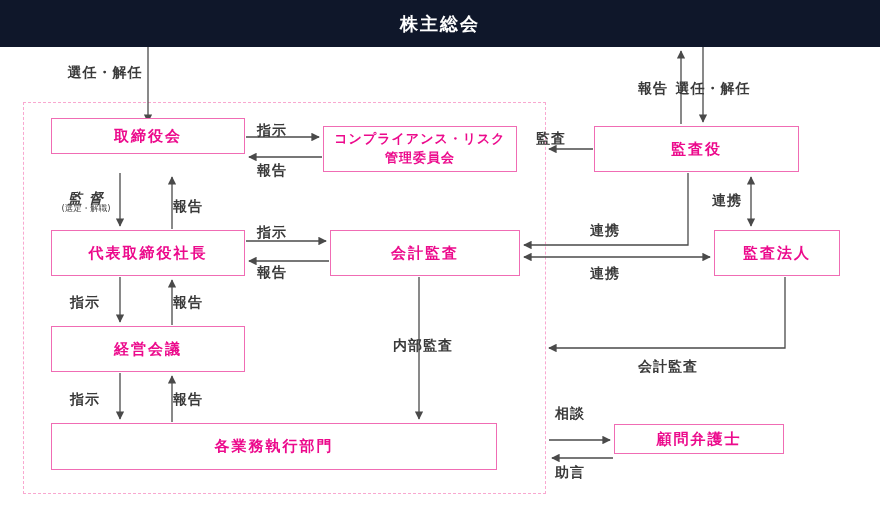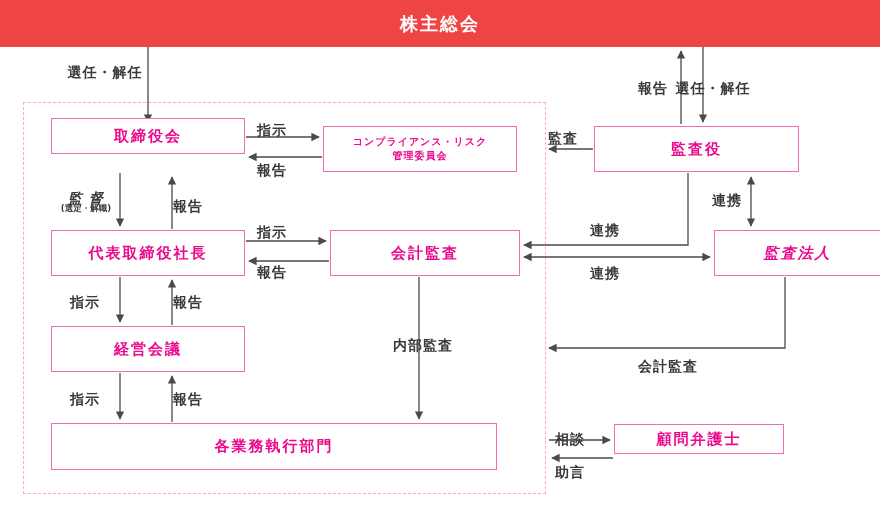--- a/index.html
+++ b/index.html
@@ -6,50 +6,50 @@
   body{
     width:880px;height:518px;
     background:#ffffff;
     font-family:"DejaVu Sans","Liberation Sans",sans-serif;
     position:relative;overflow:hidden;
   }
   #stage{position:absolute;left:0;top:0;width:880px;height:518px;}
   
   .banner{
     position:absolute;left:0;top:0;width:880px;height:47px;
-    background:#ef4444;
+    background:#0f172a;
     display:flex;align-items:center;justify-content:center;
   }
   .banner-title{
     color:#ffffff;font-size:18px;font-weight:bold;letter-spacing:2px;
   }
   
   .dashed-region{
     position:absolute;left:23px;top:102px;width:523px;height:392px;
     border:1.5px dashed #f9a8d0;box-sizing:border-box;
   }
   
   .node{
     position:absolute;box-sizing:border-box;
     border:1.5px solid #f06cb4;background:#ffffff;
     display:flex;align-items:center;justify-content:center;
     text-align:center;
     color:#ec0a8c;font-weight:bold;
   }
   .node.sz-lg{font-size:15px;letter-spacing:2px;}
-  .node.sz-md{font-size:10px;letter-spacing:1px;line-height:1.45;}
+  .node.sz-md{font-size:13px;letter-spacing:1px;line-height:1.45;}
   
   #wires{position:absolute;left:0;top:0;width:880px;height:518px;}
   
   .elabel{
     position:absolute;color:#3a3a3a;font-size:14px;
     letter-spacing:1px;white-space:nowrap;
     font-weight:bold;
   }
-  .elabel.sub{font-size:8.5px;letter-spacing:0px;font-weight:bold;}
+  .elabel.sub{font-size:8.5px;letter-spacing:0px;font-weight:normal;}
   .elabel.ctr{transform:translateX(-50%);text-align:center;}
 </style>
 </head>
 <body>
 
 <div id="stage">
 
   <div class="banner">
     <span class="banner-title">株主総会</span>
   </div>
@@ -117,52 +117,52 @@
       </div>
       <div class="node sz-lg" style="left: 594px; top: 126px; width: 205px; height: 46px;">
         <span>監査役</span>
       </div>
       <div class="node sz-lg" style="left: 51px; top: 230px; width: 194px; height: 46px;">
         <span>代表取締役社長</span>
       </div>
       <div class="node sz-lg" style="left: 330px; top: 230px; width: 190px; height: 46px;">
         <span>会計監査</span>
       </div>
-      <div class="node sz-lg" style="left: 714px; top: 230px; width: 167px; height: 46px; font-style: italic;">
+      <div class="node sz-lg" style="left: 714px; top: 230px; width: 126px; height: 46px;">
         <span>監査法人</span>
       </div>
       <div class="node sz-lg" style="left: 51px; top: 326px; width: 194px; height: 46px;">
         <span>経営会議</span>
       </div>
       <div class="node sz-lg" style="left: 51px; top: 423px; width: 446px; height: 47px;">
         <span>各業務執行部門</span>
       </div>
       <div class="node sz-lg" style="left: 614px; top: 424px; width: 170px; height: 30px;">
         <span>顧問弁護士</span>
       </div>
     </div>
 
   <div id="labels">
       <div class="elabel ctr" style="left: 105px; top: 64px;">選任・解任</div>
       <div class="elabel ctr" style="left: 653px; top: 80px;">報告</div>
       <div class="elabel ctr" style="left: 713px; top: 80px;">選任・解任</div>
       <div class="elabel ctr" style="left: 272px; top: 122px;">指示</div>
       <div class="elabel ctr" style="left: 272px; top: 162px;">報告</div>
-      <div class="elabel ctr" style="left: 551px; top: 130px; margin-left: 12px;">監査</div>
+      <div class="elabel ctr" style="left: 551px; top: 130px;">監査</div>
       <div class="elabel ctr" style="left: 86px; top: 190px; font-style: italic;">監 督</div>
       <div class="elabel ctr sub" style="left: 86px; top: 203px;">(選定・解職)</div>
       <div class="elabel ctr" style="left: 188px; top: 198px;">報告</div>
       <div class="elabel ctr" style="left: 272px; top: 224px;">指示</div>
       <div class="elabel ctr" style="left: 272px; top: 264px;">報告</div>
       <div class="elabel ctr" style="left: 605px; top: 222px;">連携</div>
       <div class="elabel ctr" style="left: 727px; top: 192px;">連携</div>
       <div class="elabel ctr" style="left: 605px; top: 265px;">連携</div>
       <div class="elabel ctr" style="left: 85px; top: 294px;">指示</div>
       <div class="elabel ctr" style="left: 188px; top: 294px;">報告</div>
       <div class="elabel ctr" style="left: 423px; top: 337px;">内部監査</div>
       <div class="elabel ctr" style="left: 668px; top: 358px;">会計監査</div>
       <div class="elabel ctr" style="left: 85px; top: 391px;">指示</div>
       <div class="elabel ctr" style="left: 188px; top: 391px;">報告</div>
-      <div class="elabel ctr" style="left: 570px; top: 431px;">相談</div>
+      <div class="elabel ctr" style="left: 570px; top: 405px;">相談</div>
       <div class="elabel ctr" style="left: 570px; top: 464px;">助言</div>
     </div>
 
 </div>
 
 </body></html>

